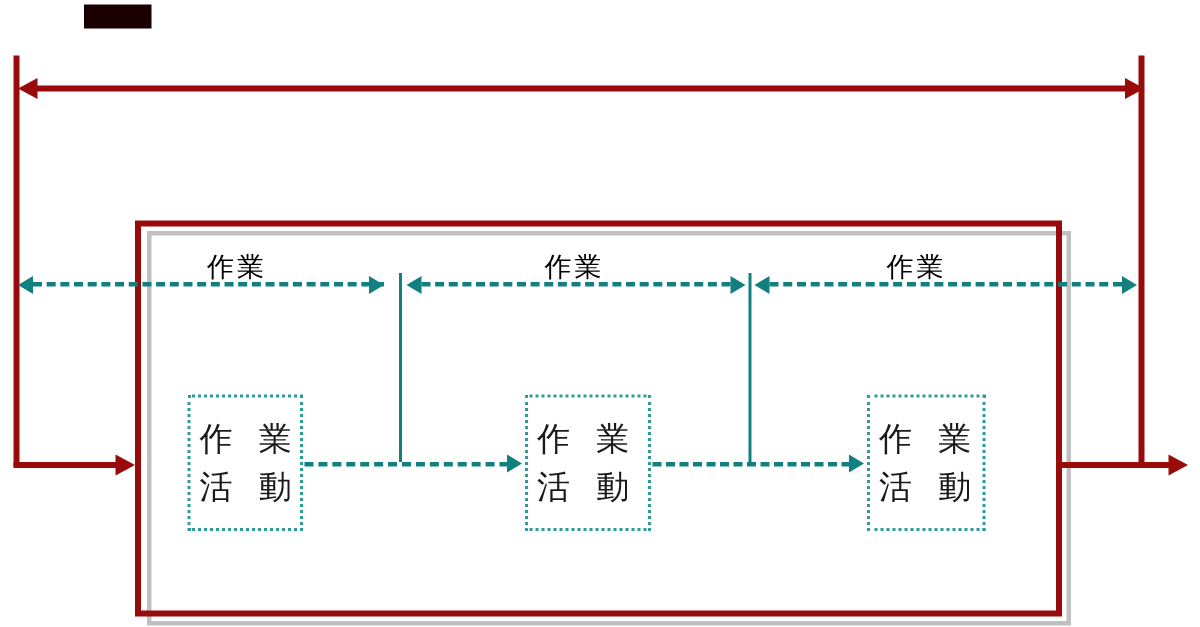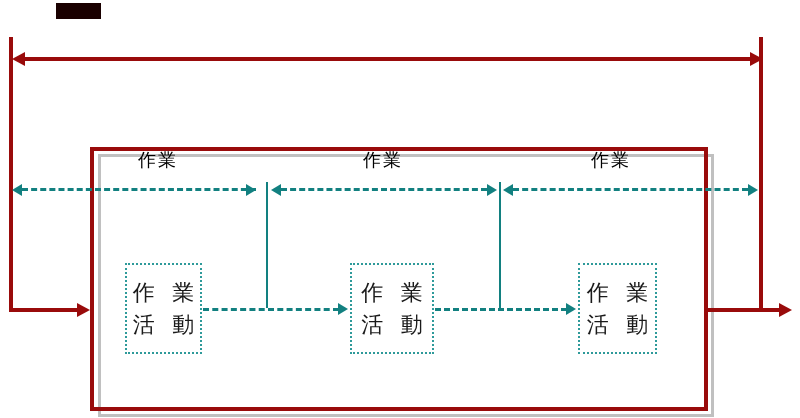--- a/index.html
+++ b/index.html
@@ -20,27 +20,27 @@
     border:3px solid #C0C0C0;z-index:1;}
   .frame-red{position:absolute;left:90px;top:147px;width:610px;height:256px;
     border:4px solid #990B0B;z-index:2;}
   
   .teal-dash-h{position:absolute;height:0;border-top:3px dashed #128080;z-index:6;}
   .teal-v{position:absolute;width:2px;background:#128080;z-index:4;}
   
   .activity-box{
     position:absolute;top:263px;height:91px;background:#ffffff;
     border:2px dotted #2E9A9A;box-sizing:border-box;z-index:5;
-    display:flex;flex-direction:column;align-items:center;justify-content:center;
+    display:flex;flex-direction:column;justify-content:center;
     color:#1a1a1a;font-size:22px;line-height:1.45;
   }
   .activity-box .bl{letter-spacing:6px;text-indent:6px;white-space:nowrap;}
   
   .seg-label{
-    position:absolute;top:148px;height:20px;color:#000;font-size:18px;
+    position:absolute;top:166px;height:20px;color:#000;font-size:18px;
     letter-spacing:2px;white-space:nowrap;z-index:3;
   }
   
   .title-block{position:absolute;left:56px;top:3px;width:45px;height:16px;background:#1A0000;z-index:7;}
   .z6{z-index:6;}
 </style>
 </head>
 <body>
 
 <div id="stage">

